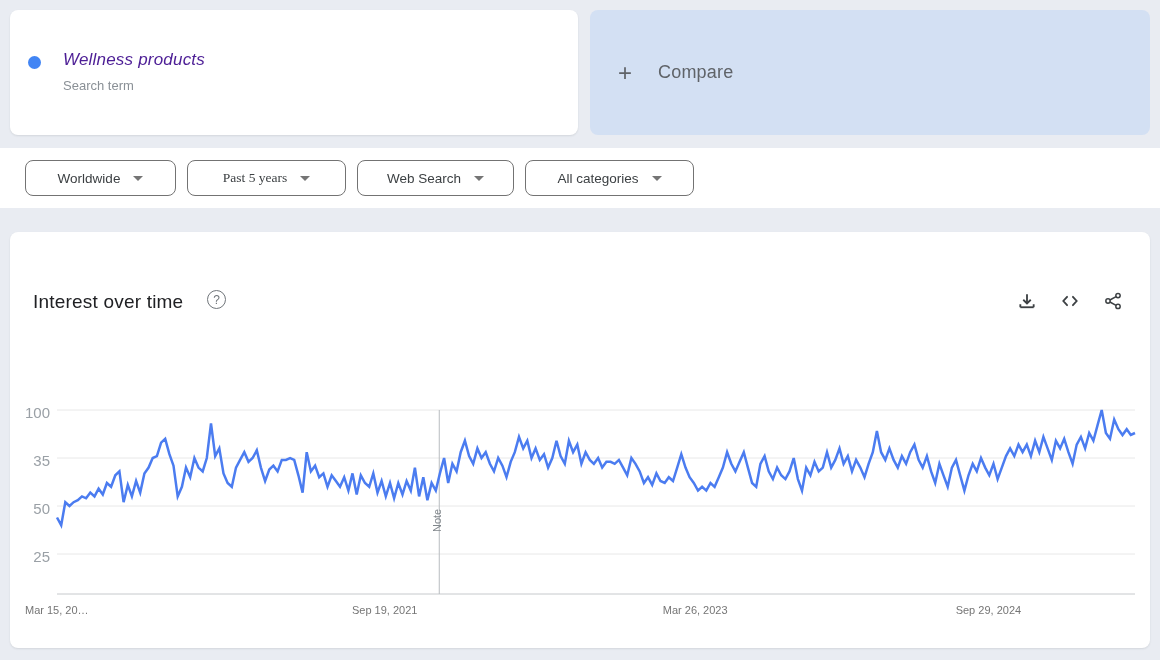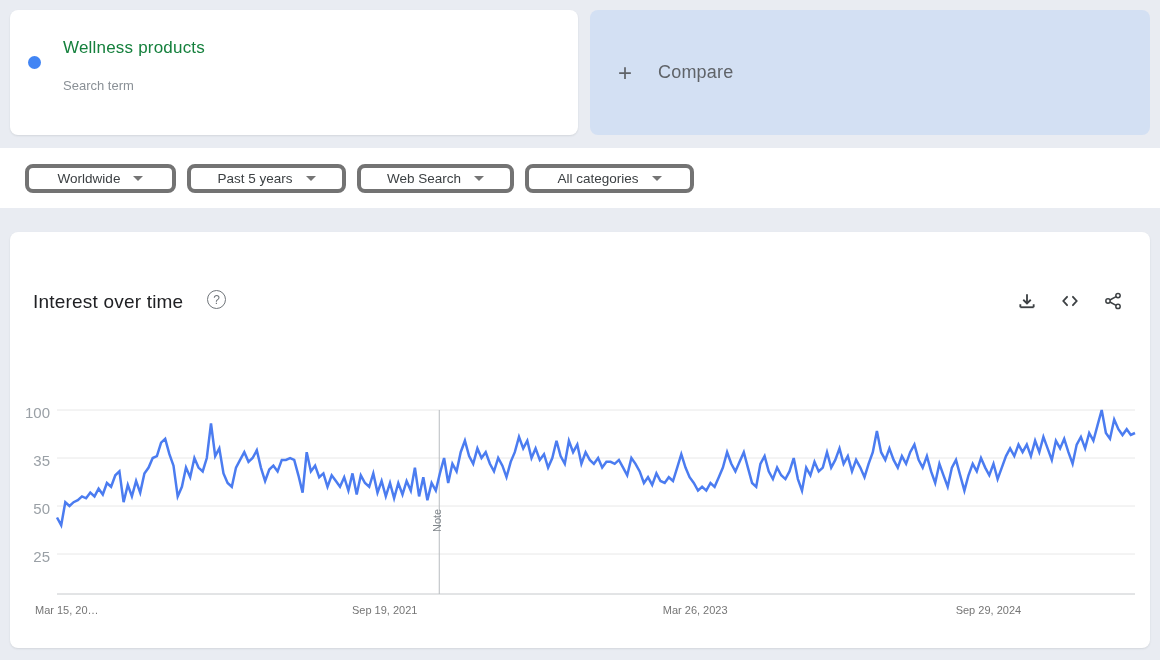--- a/index.html
+++ b/index.html
@@ -6,42 +6,42 @@
   html,body { width:1160px; height:660px; overflow:hidden;
     font-family:"Liberation Sans", sans-serif; background:#e9ecf2; }
 
   .card { position:absolute; background:#fff; border-radius:8px;
     box-shadow:0 1px 2px rgba(60,64,67,.12); }
 
   
   .term-card { left:10px; top:10px; width:568px; height:125px; }
   .term-dot { position:absolute; left:18px; top:46px; width:13px; height:13px;
     border-radius:50%; }
-  .term-title { position:absolute; left:53px; top:28px; font-size:17px;
-    color:#15803d; letter-spacing:.2px; }
+  .term-title { position:absolute; left:53px; top:40px; font-size:17px;
+    color:#4c1d95; letter-spacing:.2px;font-style:italic; }
   .term-sub { position:absolute; left:53px; top:68px; font-size:13px; color:#8a9096; }
 
   
   .compare-card { left:590px; top:10px; width:560px; height:125px;
     background:#d3e0f3; border-radius:8px; box-shadow:none; cursor:pointer; }
   .compare-inner { position:absolute; left:28px; top:0; height:125px;
     display:flex; align-items:center; gap:26px; color:#5f6368; }
   .plus-glyph { font-size:24px; font-weight:400; line-height:1; color:#5f6368; }
   .compare-label { font-size:18px; letter-spacing:.2px; }
 
   
   .filter-band { position:absolute; left:0; top:148px; width:1160px; height:60px;
     background:#fff; display:flex; align-items:center; gap:11px; padding-left:25px; }
-  .pill { height:29px; border:4px solid #737373; border-radius:8px; background:#fff;
+  .pill { height:36px; border:1px solid #737373; border-radius:8px; background:#fff;
     display:inline-flex; align-items:center; padding:0 16px; cursor:pointer; }
   .pill-label { font-size:13.5px; color:#3c4043; }
   .caret { width:0; height:0; margin-left:13px; border-left:5px solid transparent;
     border-right:5px solid transparent; border-top:5px solid #757575; }
   .pill-worldwide { width:151px; justify-content:center; }
-  .pill-time { width:159px; justify-content:center; }
+  .pill-time { width:159px; justify-content:center;font-family:Liberation Serif, serif; }
   .pill-cat { width:169px; justify-content:center; }
   .pill-gprop { width:157px; justify-content:center; }
 
   
   .chart-card { left:10px; top:232px; width:1140px; height:416px; }
   .chart-title { position:absolute; left:23px; top:59px; font-size:19px;
     color:#202124; letter-spacing:.2px; }
   .help-icon { position:absolute; left:197px; top:58px; width:19px; height:19px;
     border:1.5px solid #70757a; border-radius:50%; color:#70757a; font-size:12px;
     display:flex; align-items:center; justify-content:center; cursor:pointer; }
@@ -129,18 +129,18 @@
       <line x1="47" x2="1125" y1="362" y2="362" stroke="#c6c9cc" stroke-width="1"></line>
       <line x1="429.2588" x2="429.2588" y1="178" y2="362" stroke="#b8bcc0" stroke-width="1"></line>
       <polyline points="47.0,285.5 51.2,293.2 55.3,270.2 59.5,274.0 63.6,270.2 67.8,268.2 72.0,264.4 76.1,266.3 80.3,260.6 84.5,264.4 88.6,256.7 92.8,262.5 96.9,251.0 101.1,254.8 105.3,243.3 109.4,239.4 113.6,270.2 117.8,252.9 121.9,264.4 126.1,249.0 130.2,260.6 134.4,241.4 138.6,235.6 142.7,226.0 146.9,224.1 151.1,210.6 155.2,206.8 159.4,222.2 163.5,233.7 167.7,264.4 171.9,254.8 176.0,235.6 180.2,245.2 184.4,226.0 188.5,235.6 192.7,239.4 196.8,226.0 201.0,191.4 205.2,224.1 209.3,216.4 213.5,241.4 217.6,251.0 221.8,254.8 226.0,235.6 230.1,227.9 234.3,220.2 238.5,229.8 242.6,226.0 246.8,218.3 250.9,235.6 255.1,249.0 259.3,237.5 263.4,233.7 267.6,239.4 271.8,227.9 275.9,227.9 280.1,226.0 284.2,227.9 288.4,243.3 292.6,260.6 296.7,220.2 300.9,239.4 305.1,233.7 309.2,245.2 313.4,241.4 317.5,254.8 321.7,243.3 325.9,249.0 330.0,254.8 334.2,245.2 338.4,258.6 342.5,241.4 346.7,262.5 350.8,243.3 355.0,251.0 359.2,254.8 363.3,241.4 367.5,260.6 371.6,249.0 375.8,264.4 380.0,251.0 384.1,266.3 388.3,251.0 392.5,262.5 396.6,249.0 400.8,258.6 404.9,235.6 409.1,264.4 413.3,245.2 417.4,268.2 421.6,251.0 425.8,258.6 429.9,241.4 434.1,226.0 438.2,251.0 442.4,231.8 446.6,239.4 450.7,220.2 454.9,208.7 459.1,224.1 463.2,231.8 467.4,216.4 471.5,226.0 475.7,220.2 479.9,231.8 484.0,239.4 488.2,226.0 492.4,233.7 496.5,245.2 500.7,229.8 504.8,220.2 509.0,204.9 513.2,216.4 517.3,208.7 521.5,226.0 525.6,216.4 529.8,227.9 534.0,222.2 538.1,235.6 542.3,226.0 546.5,208.7 550.6,224.1 554.8,231.8 558.9,208.7 563.1,220.2 567.3,212.6 571.4,231.8 575.6,220.2 579.8,227.9 583.9,231.8 588.1,226.0 592.2,235.6 596.4,229.8 600.6,229.8 604.7,231.8 608.9,227.9 613.1,235.6 617.2,243.3 621.4,226.0 625.5,231.8 629.7,239.4 633.9,251.0 638.0,245.2 642.2,252.9 646.4,241.4 650.5,249.0 654.7,251.0 658.8,245.2 663.0,249.0 667.2,235.6 671.3,222.2 675.5,235.6 679.6,245.2 683.8,251.0 688.0,258.6 692.1,254.8 696.3,258.6 700.5,251.0 704.6,254.8 708.8,245.2 712.9,235.6 717.1,220.2 721.3,231.8 725.4,239.4 729.6,229.8 733.8,220.2 737.9,235.6 742.1,251.0 746.2,254.8 750.4,231.8 754.6,224.1 758.7,239.4 762.9,247.1 767.1,235.6 771.2,243.3 775.4,247.1 779.5,239.4 783.7,226.0 787.9,247.1 792.0,258.6 796.2,235.6 800.4,243.3 804.5,229.8 808.7,239.4 812.8,235.6 817.0,220.2 821.2,235.6 825.3,227.9 829.5,216.4 833.6,231.8 837.8,224.1 842.0,239.4 846.1,227.9 850.3,235.6 854.5,245.2 858.6,231.8 862.8,220.2 866.9,199.1 871.1,220.2 875.3,227.9 879.4,216.4 883.6,227.9 887.8,235.6 891.9,224.1 896.1,231.8 900.2,220.2 904.4,212.6 908.6,227.9 912.7,235.6 916.9,224.1 921.1,239.4 925.2,251.0 929.4,231.8 933.5,243.3 937.7,254.8 941.9,235.6 946.0,227.9 950.2,243.3 954.4,258.6 958.5,243.3 962.7,231.8 966.8,239.4 971.0,226.0 975.2,235.6 979.3,243.3 983.5,231.8 987.6,247.1 991.8,235.6 996.0,224.1 1000.1,216.4 1004.3,224.1 1008.5,212.6 1012.6,220.2 1016.8,212.6 1020.9,224.1 1025.1,208.7 1029.3,220.2 1033.4,204.9 1037.6,216.4 1041.8,227.9 1045.9,208.7 1050.1,216.4 1054.2,206.8 1058.4,220.2 1062.6,231.8 1066.7,212.6 1070.9,204.9 1075.1,216.4 1079.2,201.0 1083.4,208.7 1087.5,193.4 1091.7,178.0 1095.9,201.0 1100.0,206.8 1104.2,187.6 1108.4,197.2 1112.5,203.0 1116.7,197.2 1120.8,203.0 1125.0,201.0" fill="none" stroke="#4b7cf0" stroke-width="2.5"></polyline>
     </svg>
   <div id="tick-layer">
       <span class="ytick" style="left: 10px; top: 172px;">100</span>
       <span class="ytick" style="left: 10px; top: 220px;">35</span>
       <span class="ytick" style="left: 10px; top: 268px;">50</span>
       <span class="ytick" style="left: 10px; top: 316px;">25</span>
       <span class="note-label" style="left: 433.259px; top: 288px;">Note</span>
-      <span class="xtick" style="top: 372px; left: 25px;">Mar 15, 20…</span>
+      <span class="xtick" style="top: 372px; left: 15px;">Mar 15, 20…</span>
       <span class="xtick" style="top: 372px; left: 374.712px; transform: translateX(-50%);">Sep 19, 2021</span>
       <span class="xtick" style="top: 372px; left: 685.176px; transform: translateX(-50%);">Mar 26, 2023</span>
       <span class="xtick" style="top: 372px; left: 978.392px; transform: translateX(-50%);">Sep 29, 2024</span>
     </div>
 </div>
 
 </body></html>

